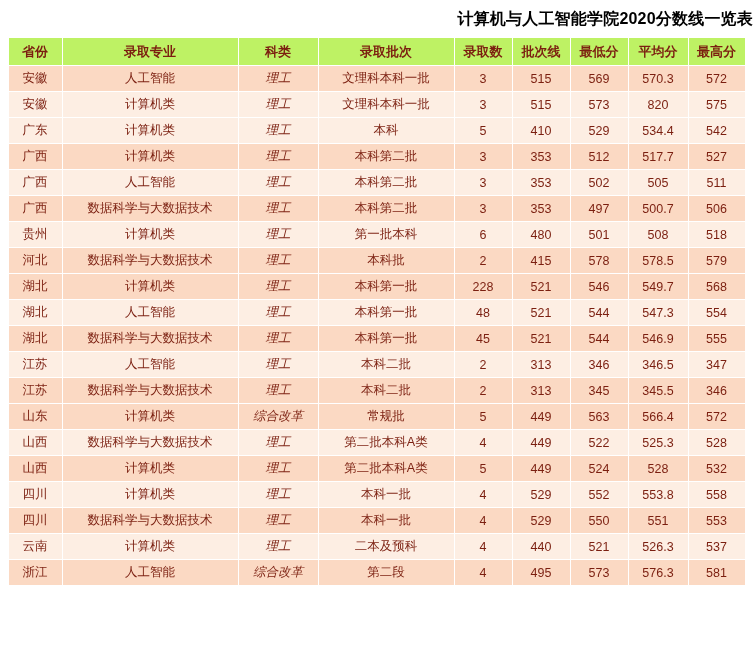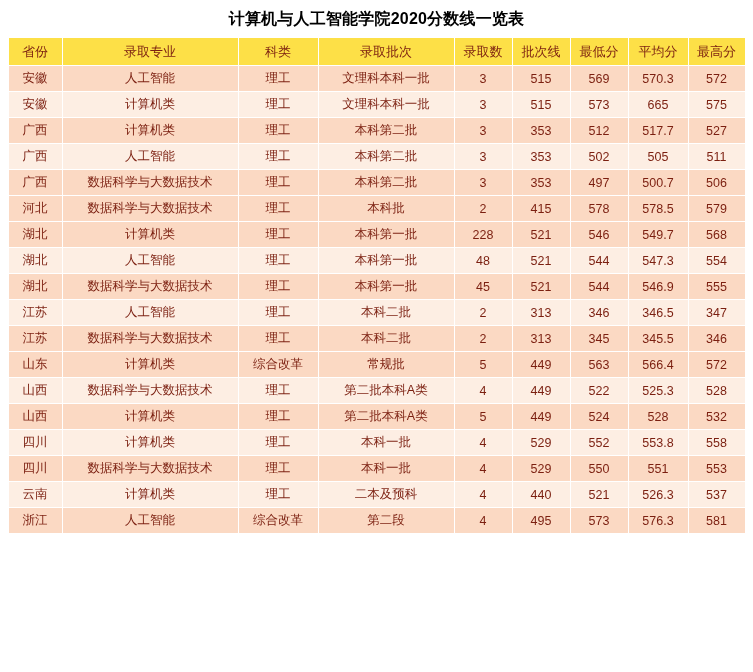--- a/index.html
+++ b/index.html
@@ -14,21 +14,21 @@
     color: #000000;
     overflow: hidden;
   }
   .page {
     width: 753px;
     height: 672px;
     position: relative;
     box-sizing: border-box;
   }
   .title {
-    text-align: center;
+    text-align: right;
     font-size: 16px;
     font-weight: bold;
     color: #000000;
     padding: 9px 0 7px 0;
     letter-spacing: 0.2px;
   }
   table.score-table {
     border-collapse: collapse;
     width: 737px;
     margin: 0 auto;
@@ -39,43 +39,43 @@
     border: 1px solid #ffffff;
     text-align: center;
     vertical-align: middle;
     font-size: 12.5px;
     height: 25px;
     padding: 0 1px;
     white-space: nowrap;
     overflow: hidden;
   }
   table.score-table thead th {
-    background: #fde047;
+    background: #bef264;
     color: #7b1f10;
-    font-weight: normal;
+    font-weight: bold;
     font-size: 13px;
     height: 27px;
   }
   
   col.c0 { width: 54px; }
   col.c1 { width: 176px; }
   col.c2 { width: 80px; }
   col.c3 { width: 136px; }
   col.c4 { width: 58px; }
   col.c5 { width: 58px; }
   col.c6 { width: 58px; }
   col.c7 { width: 60px; }
   col.c8 { width: 57px; }
 
   tbody tr.odd td { background: #fbd9c3; }
   tbody tr.even td { background: #fdeee3; }
 
   tbody td.col-prov { color: #7b1f10; font-weight: normal; }
   tbody td.col-major { color: #7b1f10; }
-  tbody td.col-cat { color: #7b1f10; }
+  tbody td.col-cat { color: #7b1f10; font-style: italic; }
   tbody td.col-batch { color: #7b1f10; }
   tbody td.col-num { color: #7b1f10; }
   tbody td.num { color: #7b1f10; }
 </style>
 </head>
 <body>
 
 <div class="page">
 
   <div class="title">计算机与人工智能学院2020分数线一览表</div>
@@ -118,22 +118,33 @@
           <td class="num">572</td>
         </tr>
         <tr class="even">
           <td class="col-prov">安徽</td>
           <td class="col-major">计算机类</td>
           <td class="col-cat">理工</td>
           <td class="col-batch">文理科本科一批</td>
           <td class="col-num">3</td>
           <td class="num">515</td>
           <td class="num">573</td>
-          <td class="num">665</td>
+          <td class="num">820</td>
           <td class="num">575</td>
+        </tr>
+        <tr class="even">
+          <td class="col-prov">广东</td>
+          <td class="col-major">计算机类</td>
+          <td class="col-cat">理工</td>
+          <td class="col-batch">本科</td>
+          <td class="col-num">5</td>
+          <td class="num">410</td>
+          <td class="num">529</td>
+          <td class="num">534.4</td>
+          <td class="num">542</td>
         </tr>
         <tr class="odd">
           <td class="col-prov">广西</td>
           <td class="col-major">计算机类</td>
           <td class="col-cat">理工</td>
           <td class="col-batch">本科第二批</td>
           <td class="col-num">3</td>
           <td class="num">353</td>
           <td class="num">512</td>
           <td class="num">517.7</td>
@@ -153,20 +164,31 @@
         <tr class="odd">
           <td class="col-prov">广西</td>
           <td class="col-major">数据科学与大数据技术</td>
           <td class="col-cat">理工</td>
           <td class="col-batch">本科第二批</td>
           <td class="col-num">3</td>
           <td class="num">353</td>
           <td class="num">497</td>
           <td class="num">500.7</td>
           <td class="num">506</td>
+        </tr>
+        <tr class="even">
+          <td class="col-prov">贵州</td>
+          <td class="col-major">计算机类</td>
+          <td class="col-cat">理工</td>
+          <td class="col-batch">第一批本科</td>
+          <td class="col-num">6</td>
+          <td class="num">480</td>
+          <td class="num">501</td>
+          <td class="num">508</td>
+          <td class="num">518</td>
         </tr>
         <tr class="odd">
           <td class="col-prov">河北</td>
           <td class="col-major">数据科学与大数据技术</td>
           <td class="col-cat">理工</td>
           <td class="col-batch">本科批</td>
           <td class="col-num">2</td>
           <td class="num">415</td>
           <td class="num">578</td>
           <td class="num">578.5</td>

